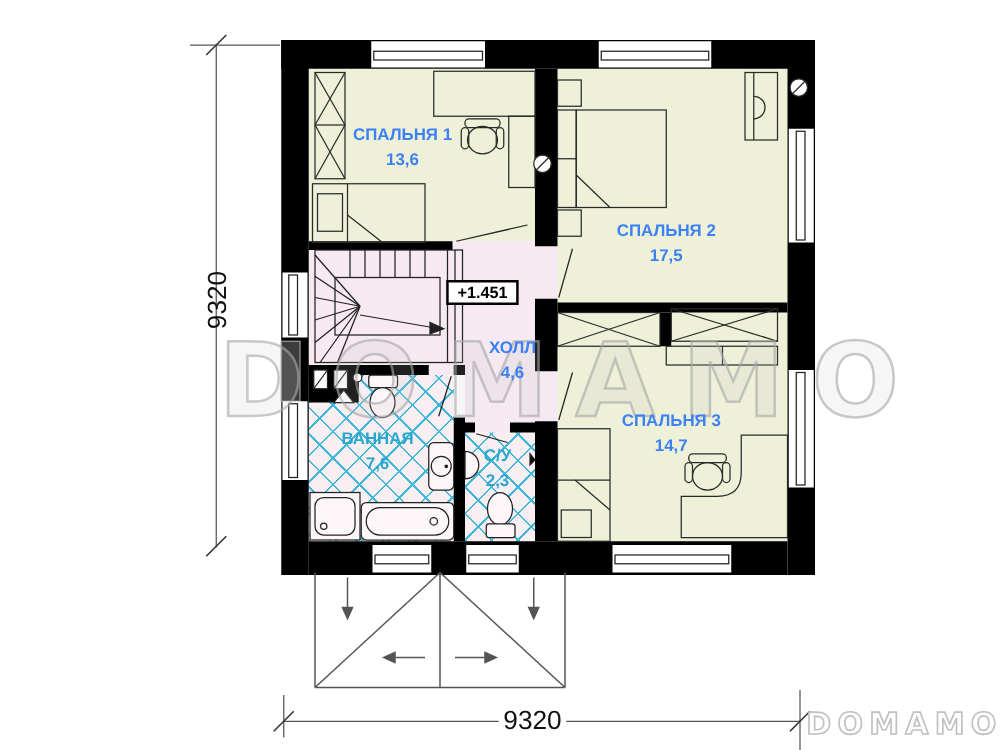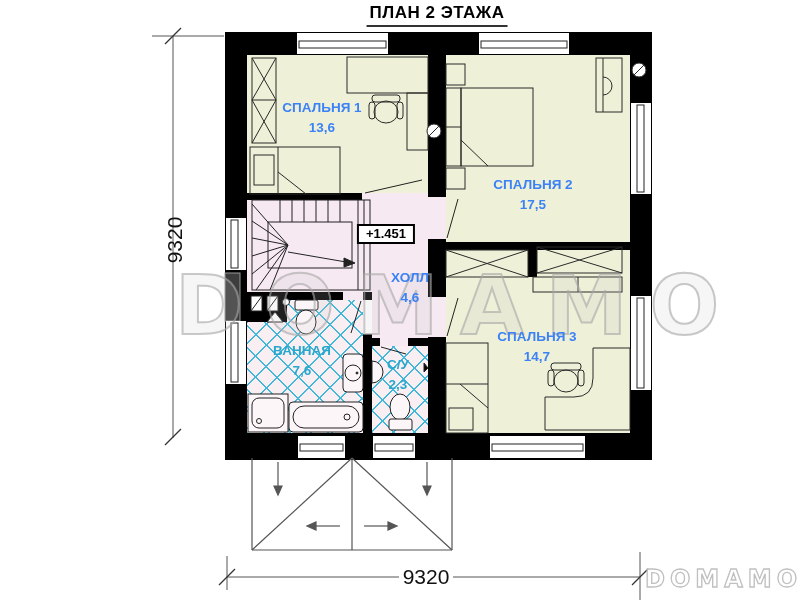--- a/index.html
+++ b/index.html
@@ -307,21 +307,20 @@
       <line class="dimln" x1="640" y1="552" x2="640" y2="600"></line>
       <line class="dimln" x1="227" y1="577" x2="399" y2="577"></line>
       <line class="dimln" x1="453" y1="577" x2="640" y2="577"></line>
       <line class="tick" x1="219" y1="585" x2="235" y2="569"></line>
       <line class="tick" x1="632" y1="585" x2="648" y2="569"></line>
     </g>
   </svg>
 
   <div class="watermark">DOMAMO</div>
 
-  <div class="title">ПЛАН 2 ЭТАЖА</div>
 
   <div class="room-label" style="left:322px;top:118px;">
     <span style="display:block">СПАЛЬНЯ 1</span>
     <span style="display:block">13,6</span>
   </div>
   <div class="room-label" style="left:533px;top:195px;">
     <span style="display:block">СПАЛЬНЯ 2</span>
     <span style="display:block">17,5</span>
   </div>
   <div class="room-label" style="left:537px;top:347px;">

